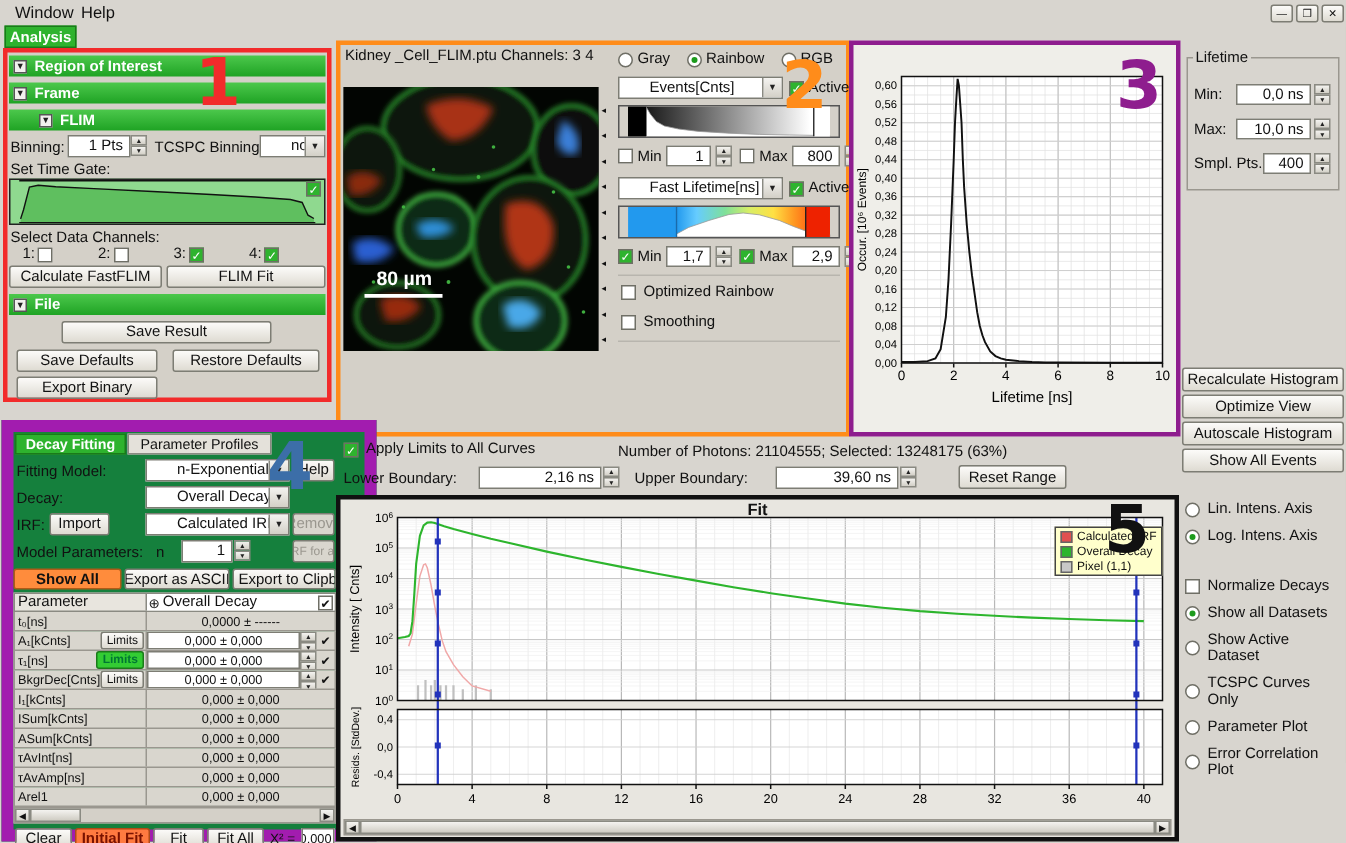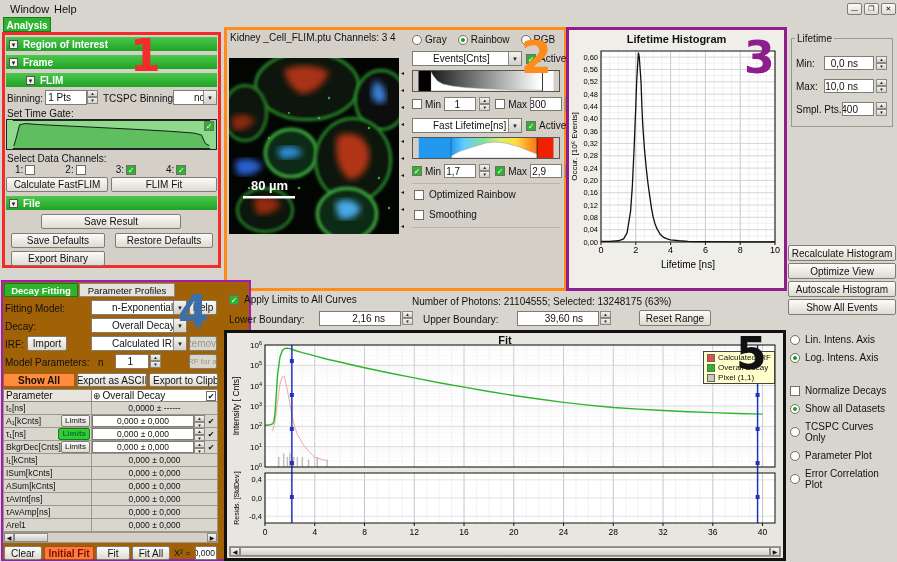--- a/index.html
+++ b/index.html
@@ -7,21 +7,21 @@
   body { font-family:"Liberation Sans", sans-serif; font-size:10px; color:#111;
          background:#d4d0c8; position:relative; overflow:hidden; }
   #root { position:absolute; inset:0; width:897px; height:562px; background:#d8d5cf; }
 
   
   .btn { border:1px solid #7d7d74; background:linear-gradient(#fcfbf9,#dedbd2);
          border-radius:2px; font-size:10px; display:flex; align-items:center;
          justify-content:center; overflow:hidden; white-space:nowrap; cursor:default; }
   .btn.dis { color:#9a978f; background:#d9d6ce; }
   .inputbox { background:#fff; border:1px solid #7d7d74; font-size:10px;
-         display:flex; align-items:center; justify-content:flex-end; padding:0 15px;
+         display:flex; align-items:center; justify-content:flex-end; padding:0 4px;
          overflow:hidden; white-space:nowrap; }
   .dd { background:#fff; border:1px solid #7d7d74; font-size:10px; display:flex;
         align-items:center; overflow:hidden; white-space:nowrap; }
   .dd .txt { flex:1; padding-left:20px; overflow:hidden; }
   .dd .ar { width:13px; align-self:stretch; background:linear-gradient(#f4f3f0,#d3d0c7);
             border-left:1px solid #8a8a82; font-size:6px; display:flex; align-items:center;
             justify-content:center; color:#222; }
   .spin { display:inline-flex; flex-direction:column; width:11px; height:14px; }
   .spin span { flex:1; border:1px solid #8a8a82; background:linear-gradient(#f4f3f0,#d3d0c7);
                font-size:4.5px; line-height:5px; text-align:center; color:#222; }
@@ -293,21 +293,20 @@
       </div>
       <div class="lblrow" style="left:2px;top:179px;gap:5px;">
         <span class="cb"></span>
         <span>Smoothing</span>
       </div>
       <div style="position:absolute;left:0;top:197px;width:148px;border-top:1px solid #b8b5ae;"></div>
     </div>
   </div>
 
   <div style="position:absolute;left:566px;top:27px;width:221px;height:264px;border:3px solid #8e1d8e;background:#efeee9;">
-    <div style="position:absolute;left:0;top:3px;width:100%;text-align:center;font-weight:bold;font-size:11px;">Lifetime Histogram</div>
     <svg id="hist-svg" style="position:absolute;left:0;top:16px;" width="215" height="240" viewBox="0 0 215 240">
         <rect x="32" y="5" width="174" height="191" fill="#fff"></rect>
         <line x1="32" y1="5" x2="32" y2="196" stroke="#e2e2e2" stroke-width="0.5"></line>
         <line x1="40.7" y1="5" x2="40.7" y2="196" stroke="#e2e2e2" stroke-width="0.5"></line>
         <line x1="49.400000000000006" y1="5" x2="49.400000000000006" y2="196" stroke="#e2e2e2" stroke-width="0.5"></line>
         <line x1="58.099999999999994" y1="5" x2="58.099999999999994" y2="196" stroke="#e2e2e2" stroke-width="0.5"></line>
         <line x1="66.80000000000001" y1="5" x2="66.80000000000001" y2="196" stroke="#e2e2e2" stroke-width="0.5"></line>
         <line x1="75.5" y1="5" x2="75.5" y2="196" stroke="#e2e2e2" stroke-width="0.5"></line>
         <line x1="84.19999999999999" y1="5" x2="84.19999999999999" y2="196" stroke="#e2e2e2" stroke-width="0.5"></line>
         <line x1="92.9" y1="5" x2="92.9" y2="196" stroke="#e2e2e2" stroke-width="0.5"></line>
@@ -439,21 +438,21 @@
       </div>
   </fieldset>
 
   <div id="hist-buttons" style="position:absolute;left:788px;top:217px;width:108px;display:flex;flex-direction:column;gap:2px;">
       <div class="btn" style="height: 16px; margin-top: 28px;">Recalculate Histogram</div>
       <div class="btn" style="height: 16px;">Optimize View</div>
       <div class="btn" style="height: 16px;">Autoscale Histogram</div>
       <div class="btn" style="height: 16px;">Show All Events</div>
     </div>
 
-  <div style="position:absolute;left:1px;top:280px;width:250px;height:281px;border:2px solid #a21caf;background:#a16207;">
+  <div style="position:absolute;left:1px;top:280px;width:250px;height:281px;border:8px solid #a21caf;background:#15803d;">
 
     <div style="position:absolute;left:1px;top:1px;width:74px;height:14px;background:#2eb32e;color:#fff;font-weight:bold;
                 font-size:9.5px;text-align:center;line-height:14px;border:1px solid #1a7a1a;">Decay Fitting</div>
     <div style="position:absolute;left:76px;top:1px;width:96px;height:14px;background:#e4e1da;font-size:9.5px;
                 text-align:center;line-height:14px;border:1px solid #8a8a82;">Parameter Profiles</div>
 
     <span style="position:absolute;left:2px;top:21px;">Fitting Model:</span>
     <div class="dd" style="position:absolute;left:88px;top:18px;width:96px;height:15px;">
       <span class="txt">n-Exponential Tailfit</span>
         <span class="ar">▼</span>
@@ -875,20 +874,24 @@
       <div style="display: flex; align-items: center; gap: 5px;">
         <span class="cb"></span>
         <span>Normalize Decays</span>
       </div>
       <div style="display: flex; align-items: center; gap: 5px;">
         <span class="rb on"></span>
         <span>Show all Datasets</span>
       </div>
       <div style="display: flex; align-items: center; gap: 5px;">
         <span class="rb"></span>
+        <span>Show Active Dataset</span>
+      </div>
+      <div style="display: flex; align-items: center; gap: 5px;">
+        <span class="rb"></span>
         <span>TCSPC Curves Only</span>
       </div>
       <div style="display: flex; align-items: center; gap: 5px;">
         <span class="rb"></span>
         <span>Parameter Plot</span>
       </div>
       <div style="display: flex; align-items: center; gap: 5px;">
         <span class="rb"></span>
         <span>Error Correlation Plot</span>
       </div>

